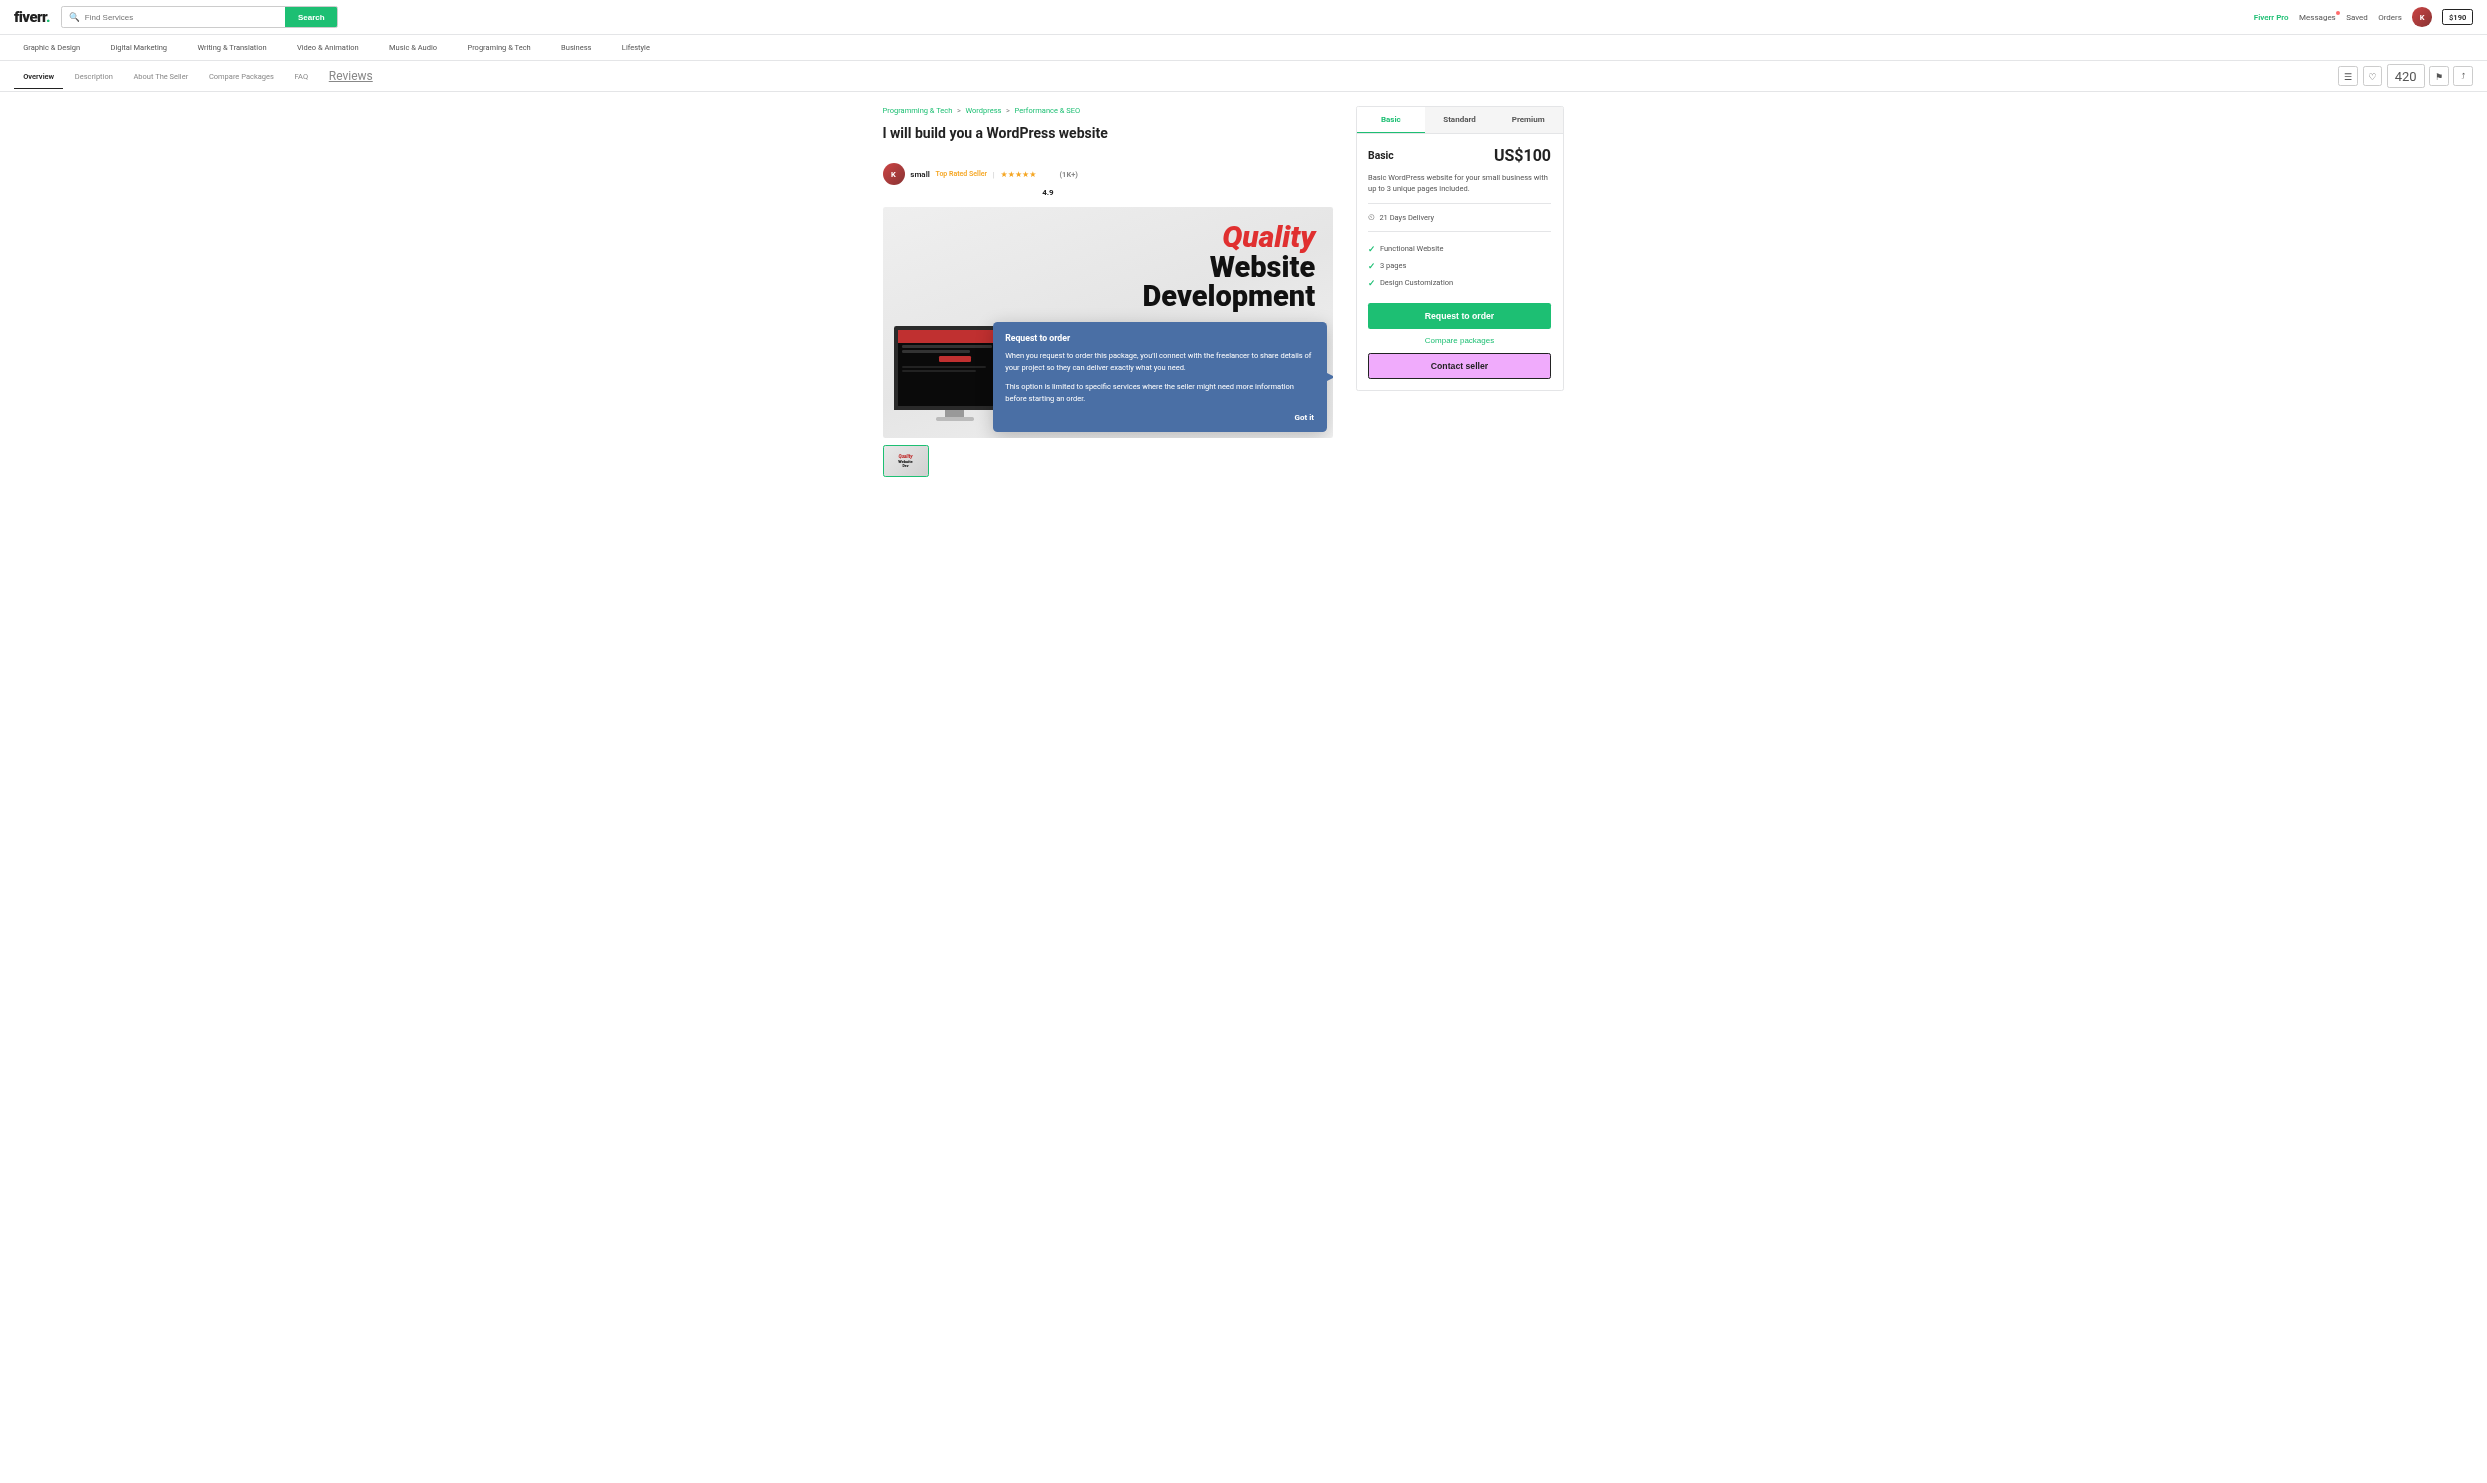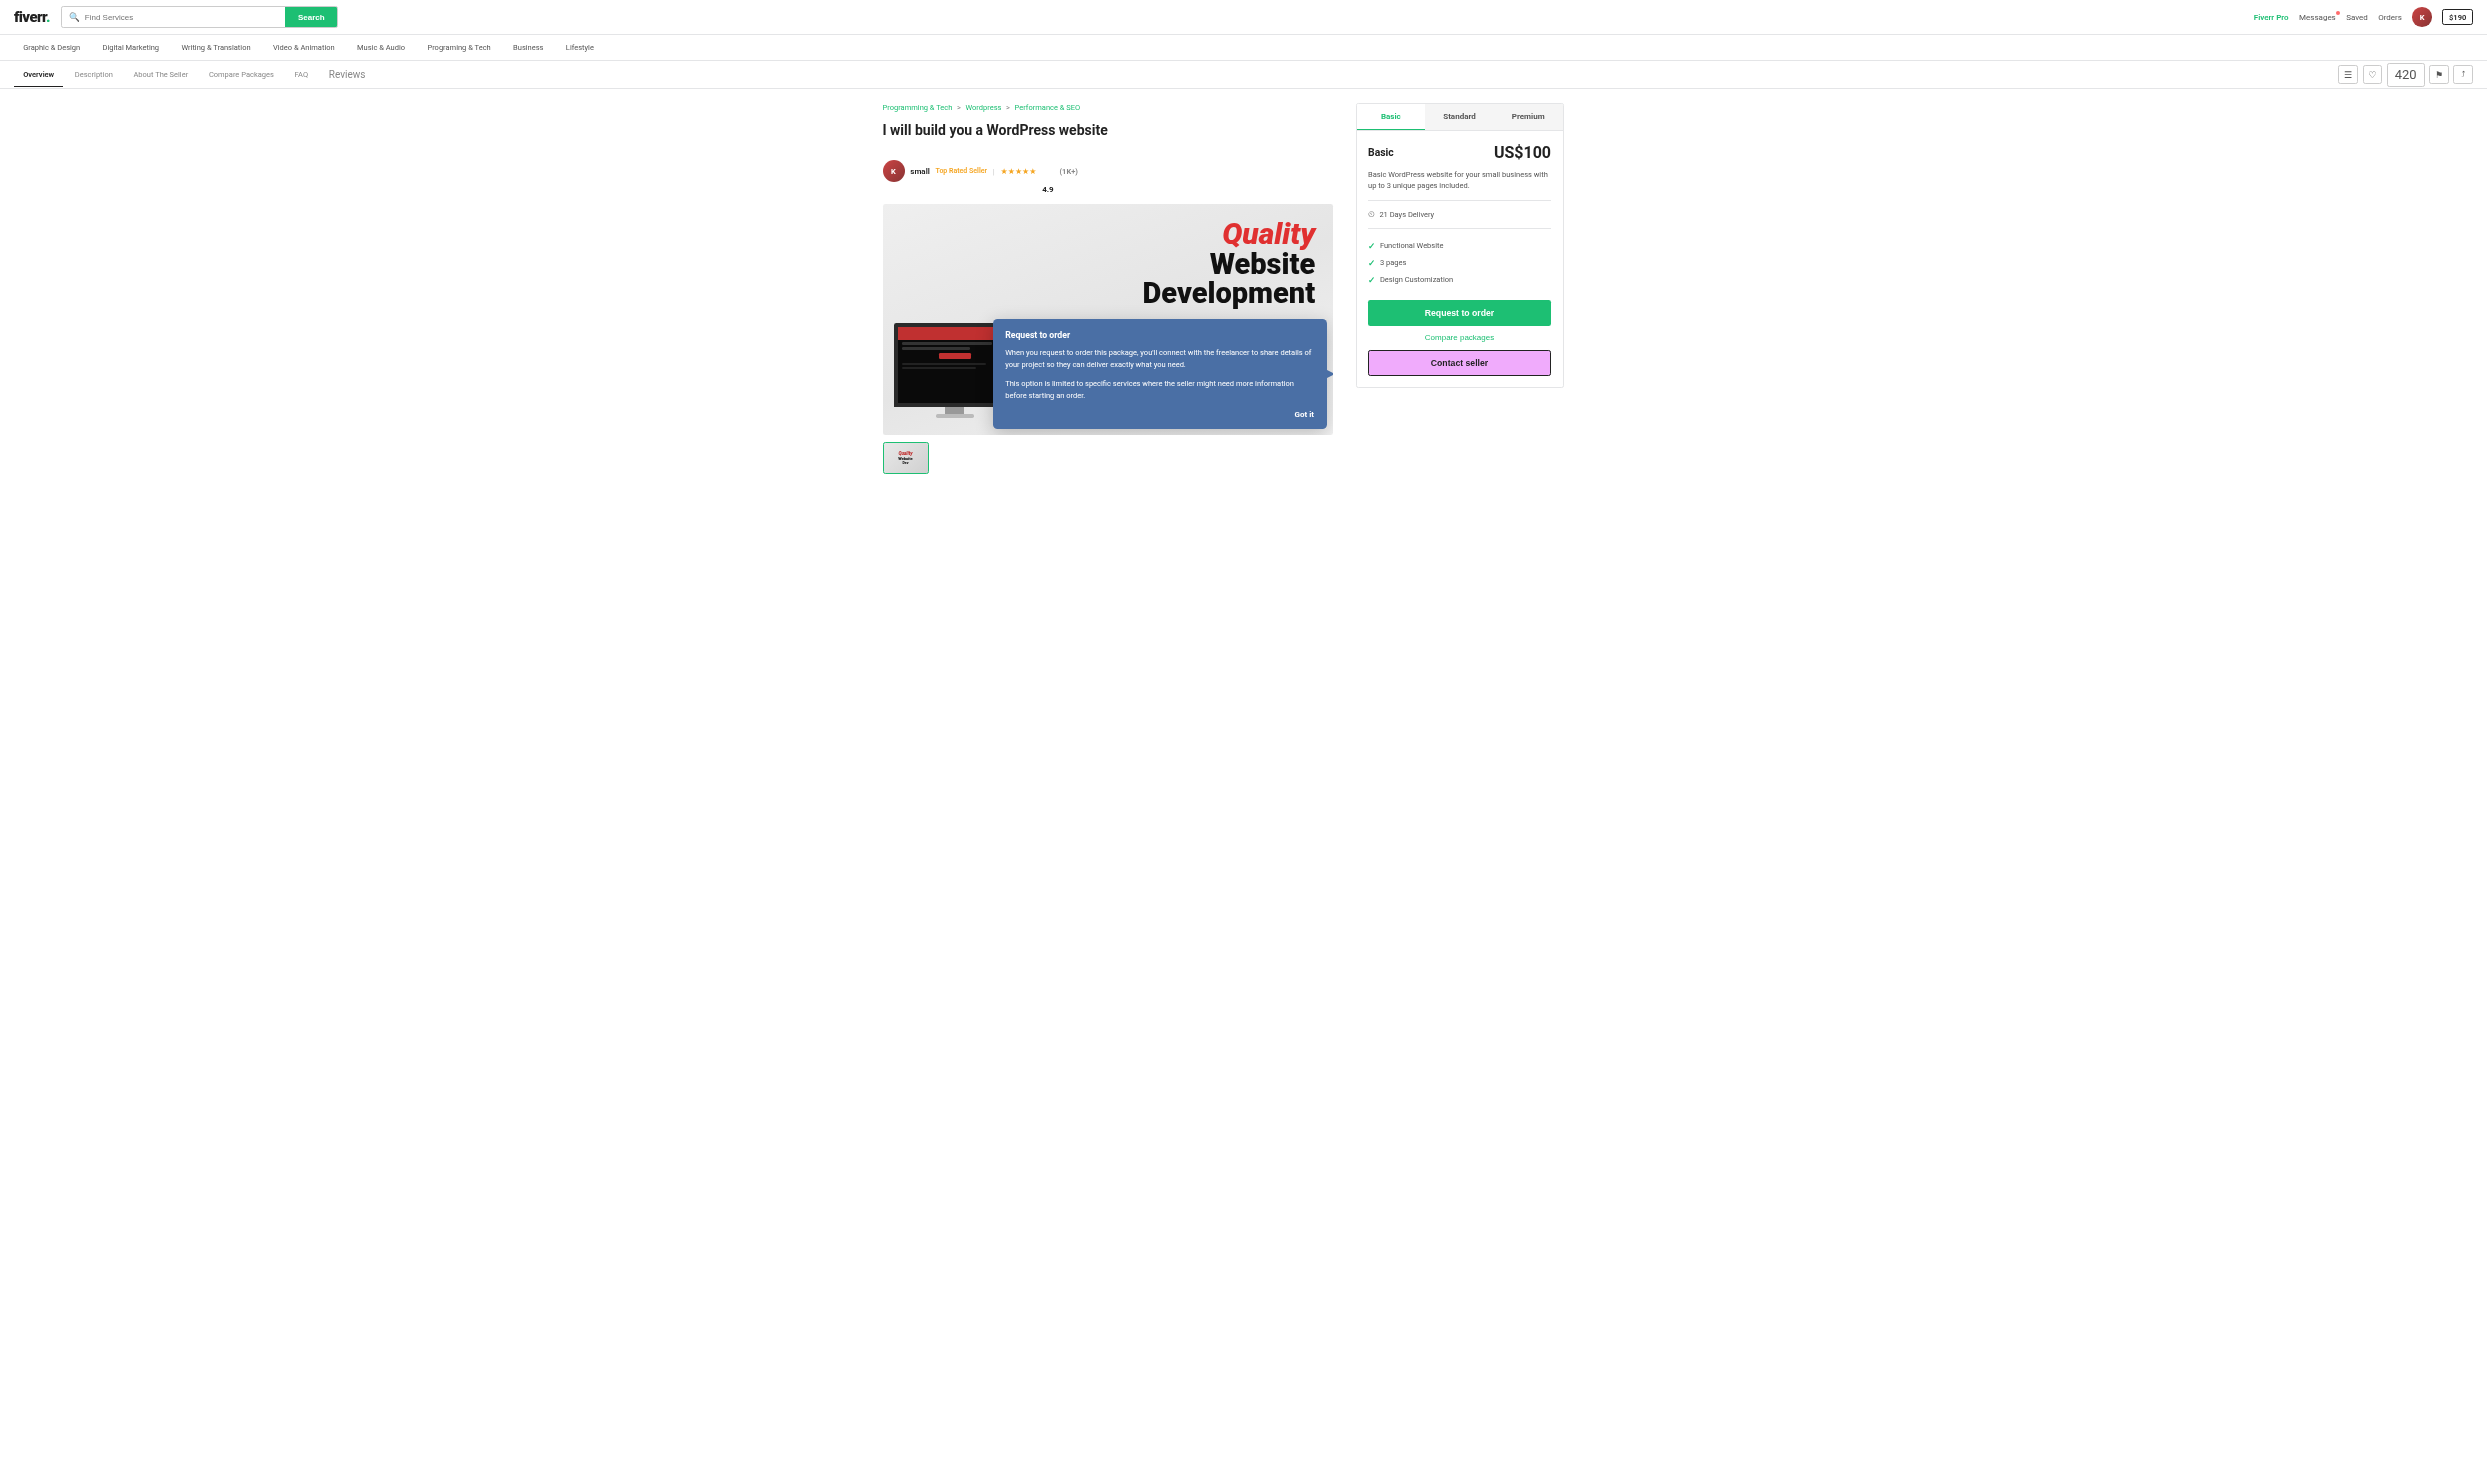--- a/index.html
+++ b/index.html
@@ -25,38 +25,38 @@
       <span>Messages</span>
       <span style="width:4px;height:4px;background:#ff6b6b;border-radius:50%;position:absolute;top:-1.2px;right:-4px;display:inline-block;"></span>
     </span>
     <span style="color:#555;font-size:8px;cursor:pointer;">Saved</span>
     <span style="color:#555;font-size:8px;cursor:pointer;">Orders</span>
     <div style="width:19.6px;height:19.6px;border-radius:50%;background:linear-gradient(135deg,#c44 0%,#833 100%);display:flex;align-items:center;justify-content:center;color:#fff;font-size:7.5px;font-weight:bold;cursor:pointer;">K</div>
     <span style="border:0.9px solid #222;border-radius:2.3px;padding:2.3px 5.8px;font-size:7.5px;font-weight:600;cursor:pointer;">$190</span>
   </div>
 </nav>
 
-<nav style="display:flex;align-items:center;padding:0 14px;border-bottom:0.6px solid #e4e5e7;gap:4px;background:#fff;overflow-x:auto;">
+<nav style="display:flex;align-items:center;padding:0 14px;border-bottom:0.6px solid #e4e5e7;gap:12px;background:#fff;overflow-x:auto;">
   <span style="padding:8px 9.2px;font-size:7.5px;color:#555;cursor:pointer;white-space:nowrap;">Graphic &amp; Design</span>
   <span style="padding:8px 9.2px;font-size:7.5px;color:#555;cursor:pointer;white-space:nowrap;">Digital Marketing</span>
   <span style="padding:8px 9.2px;font-size:7.5px;color:#555;cursor:pointer;white-space:nowrap;">Writing &amp; Translation</span>
   <span style="padding:8px 9.2px;font-size:7.5px;color:#555;cursor:pointer;white-space:nowrap;">Video &amp; Animation</span>
   <span style="padding:8px 9.2px;font-size:7.5px;color:#555;cursor:pointer;white-space:nowrap;">Music &amp; Audio</span>
   <span style="padding:8px 9.2px;font-size:7.5px;color:#555;cursor:pointer;white-space:nowrap;">Programing &amp; Tech</span>
   <span style="padding:8px 9.2px;font-size:7.5px;color:#555;cursor:pointer;white-space:nowrap;">Business</span>
   <span style="padding:8px 9.2px;font-size:7.5px;color:#555;cursor:pointer;white-space:nowrap;">Lifestyle</span>
 </nav>
 
 <nav style="display:flex;align-items:center;padding:0 14px;border-bottom:0.6px solid #e4e5e7;background:#fff;">
   <span style="padding:8px 9.2px 7px;font-size:7.5px;color:#222;cursor:pointer;border-bottom:1.2px solid #222;font-weight:600;margin-right:2.3px;">Overview</span>
   <span style="padding:8px 9.2px 7px;font-size:7.5px;color:#888;cursor:pointer;border-bottom:1.2px solid transparent;margin-right:2.3px;">Description</span>
   <span style="padding:8px 9.2px 7px;font-size:7.5px;color:#888;cursor:pointer;border-bottom:1.2px solid transparent;margin-right:2.3px;">About The Seller</span>
   <span style="padding:8px 9.2px 7px;font-size:7.5px;color:#888;cursor:pointer;border-bottom:1.2px solid transparent;margin-right:2.3px;">Compare Packages</span>
   <span style="padding:8px 9.2px 7px;font-size:7.5px;color:#888;cursor:pointer;border-bottom:1.2px solid transparent;margin-right:2.3px;">FAQ</span>
-  <span style="padding:8px 9.2px 7px;font-size:10px;color:#888;cursor:pointer;border-bottom:1.2px solid transparent;">Reviews</span>
+  <span style="padding:8px 9.2px 7px;font-size:12px;color:#888;cursor:pointer;border-bottom:1.2px solid transparent;text-decoration:underline;">Reviews</span>
 
   <div style="margin-left:auto;display:flex;align-items:center;gap:4.6px;">
     <div style="width:19.6px;height:19.6px;border:0.6px solid #ccc;border-radius:2.3px;display:flex;align-items:center;justify-content:center;cursor:pointer;color:#555;font-size:9.2px;">☰</div>
     <div style="width:19.6px;height:19.6px;border:0.6px solid #ccc;border-radius:2.3px;display:flex;align-items:center;justify-content:center;cursor:pointer;color:#555;font-size:9.2px;">♡</div>
     <div style="border:0.6px solid #ccc;border-radius:2.3px;padding:3.5px 7px;font-size:13px;color:#555;">420</div>
     <div style="width:19.6px;height:19.6px;border:0.6px solid #ccc;border-radius:2.3px;display:flex;align-items:center;justify-content:center;cursor:pointer;color:#555;font-size:9.2px;">⚑</div>
     <div style="width:19.6px;height:19.6px;border:0.6px solid #ccc;border-radius:2.3px;display:flex;align-items:center;justify-content:center;cursor:pointer;color:#555;font-size:8px;">⤴</div>
   </div>
 </nav>
 

